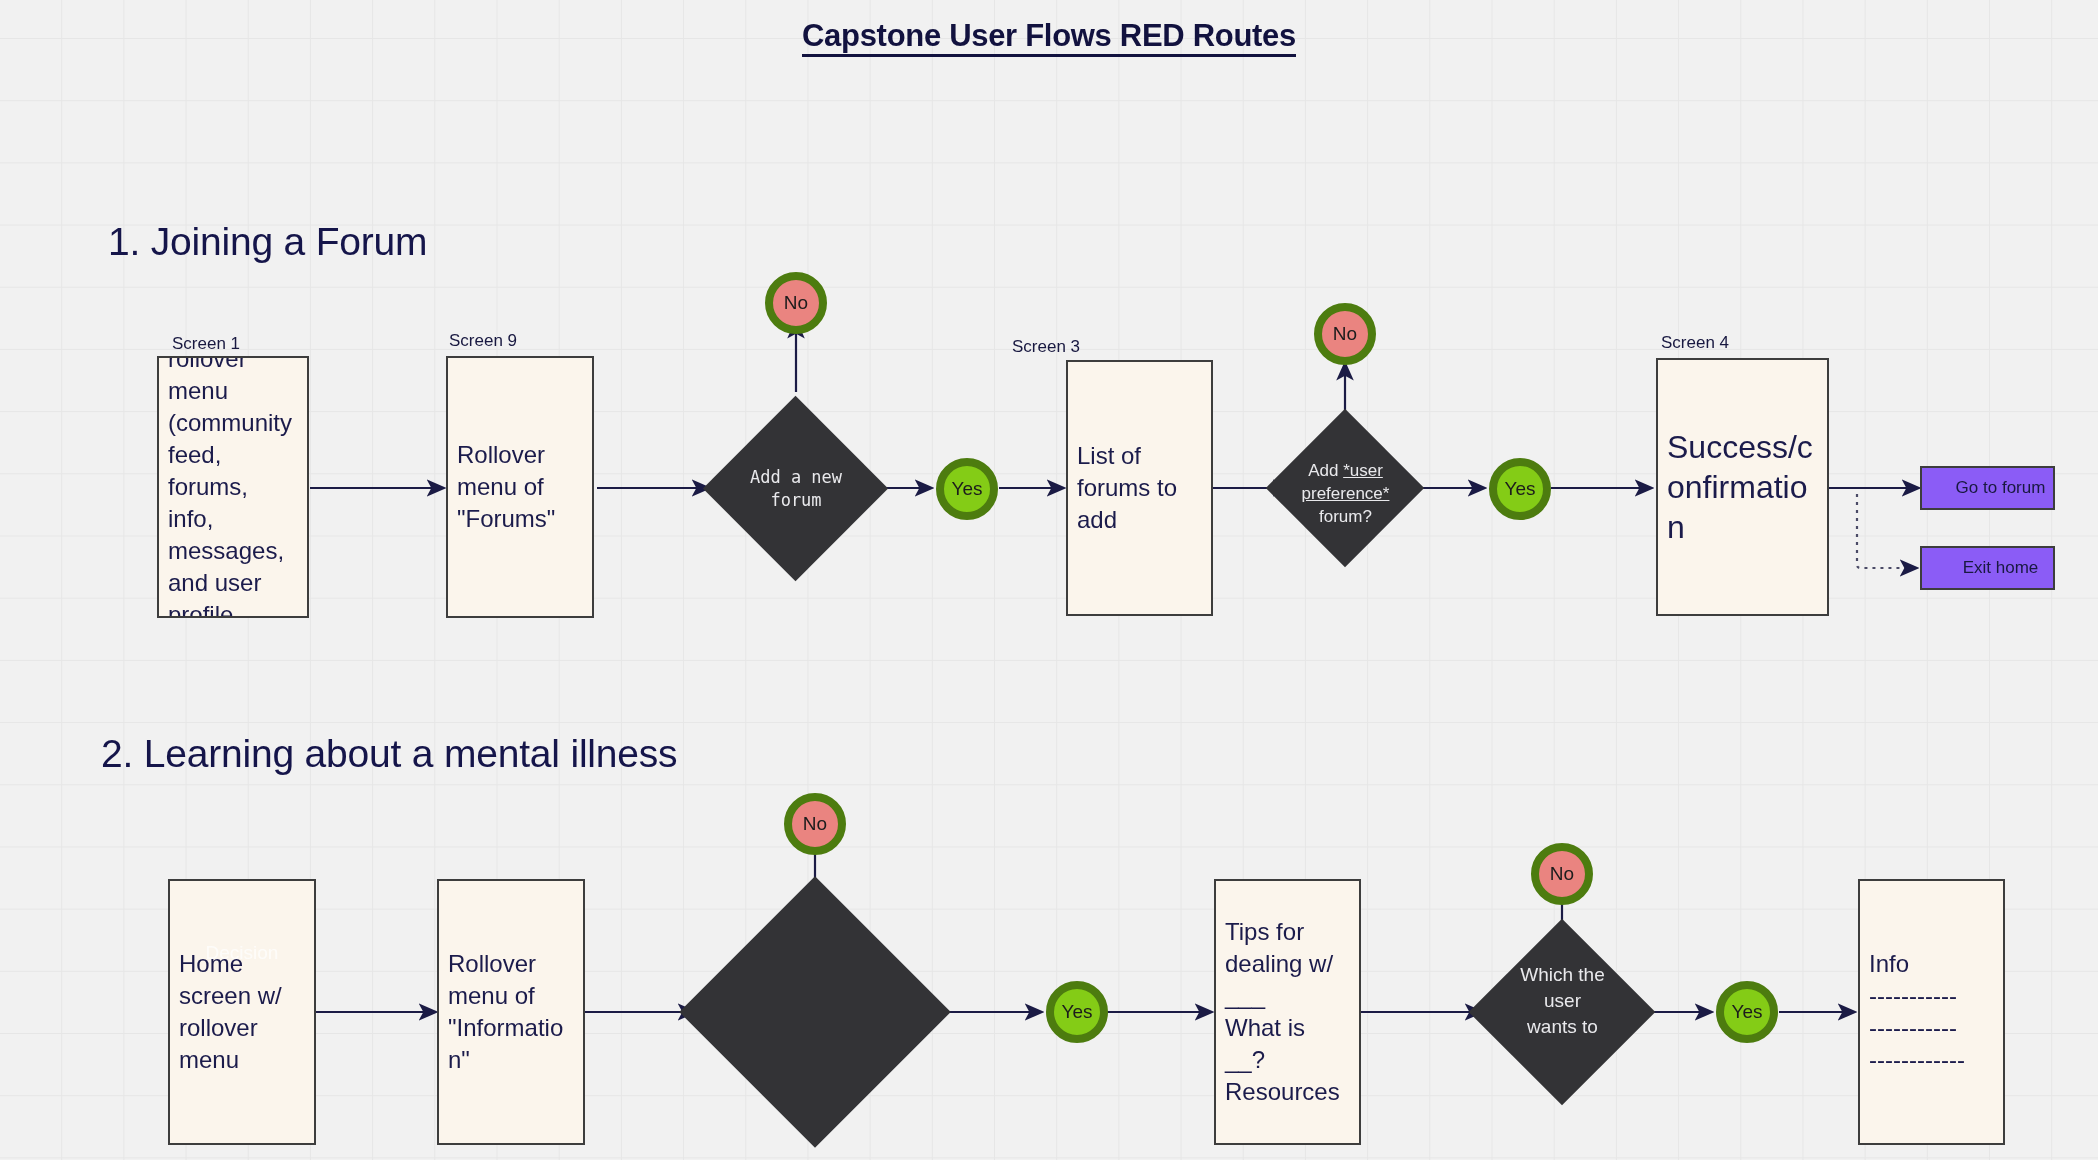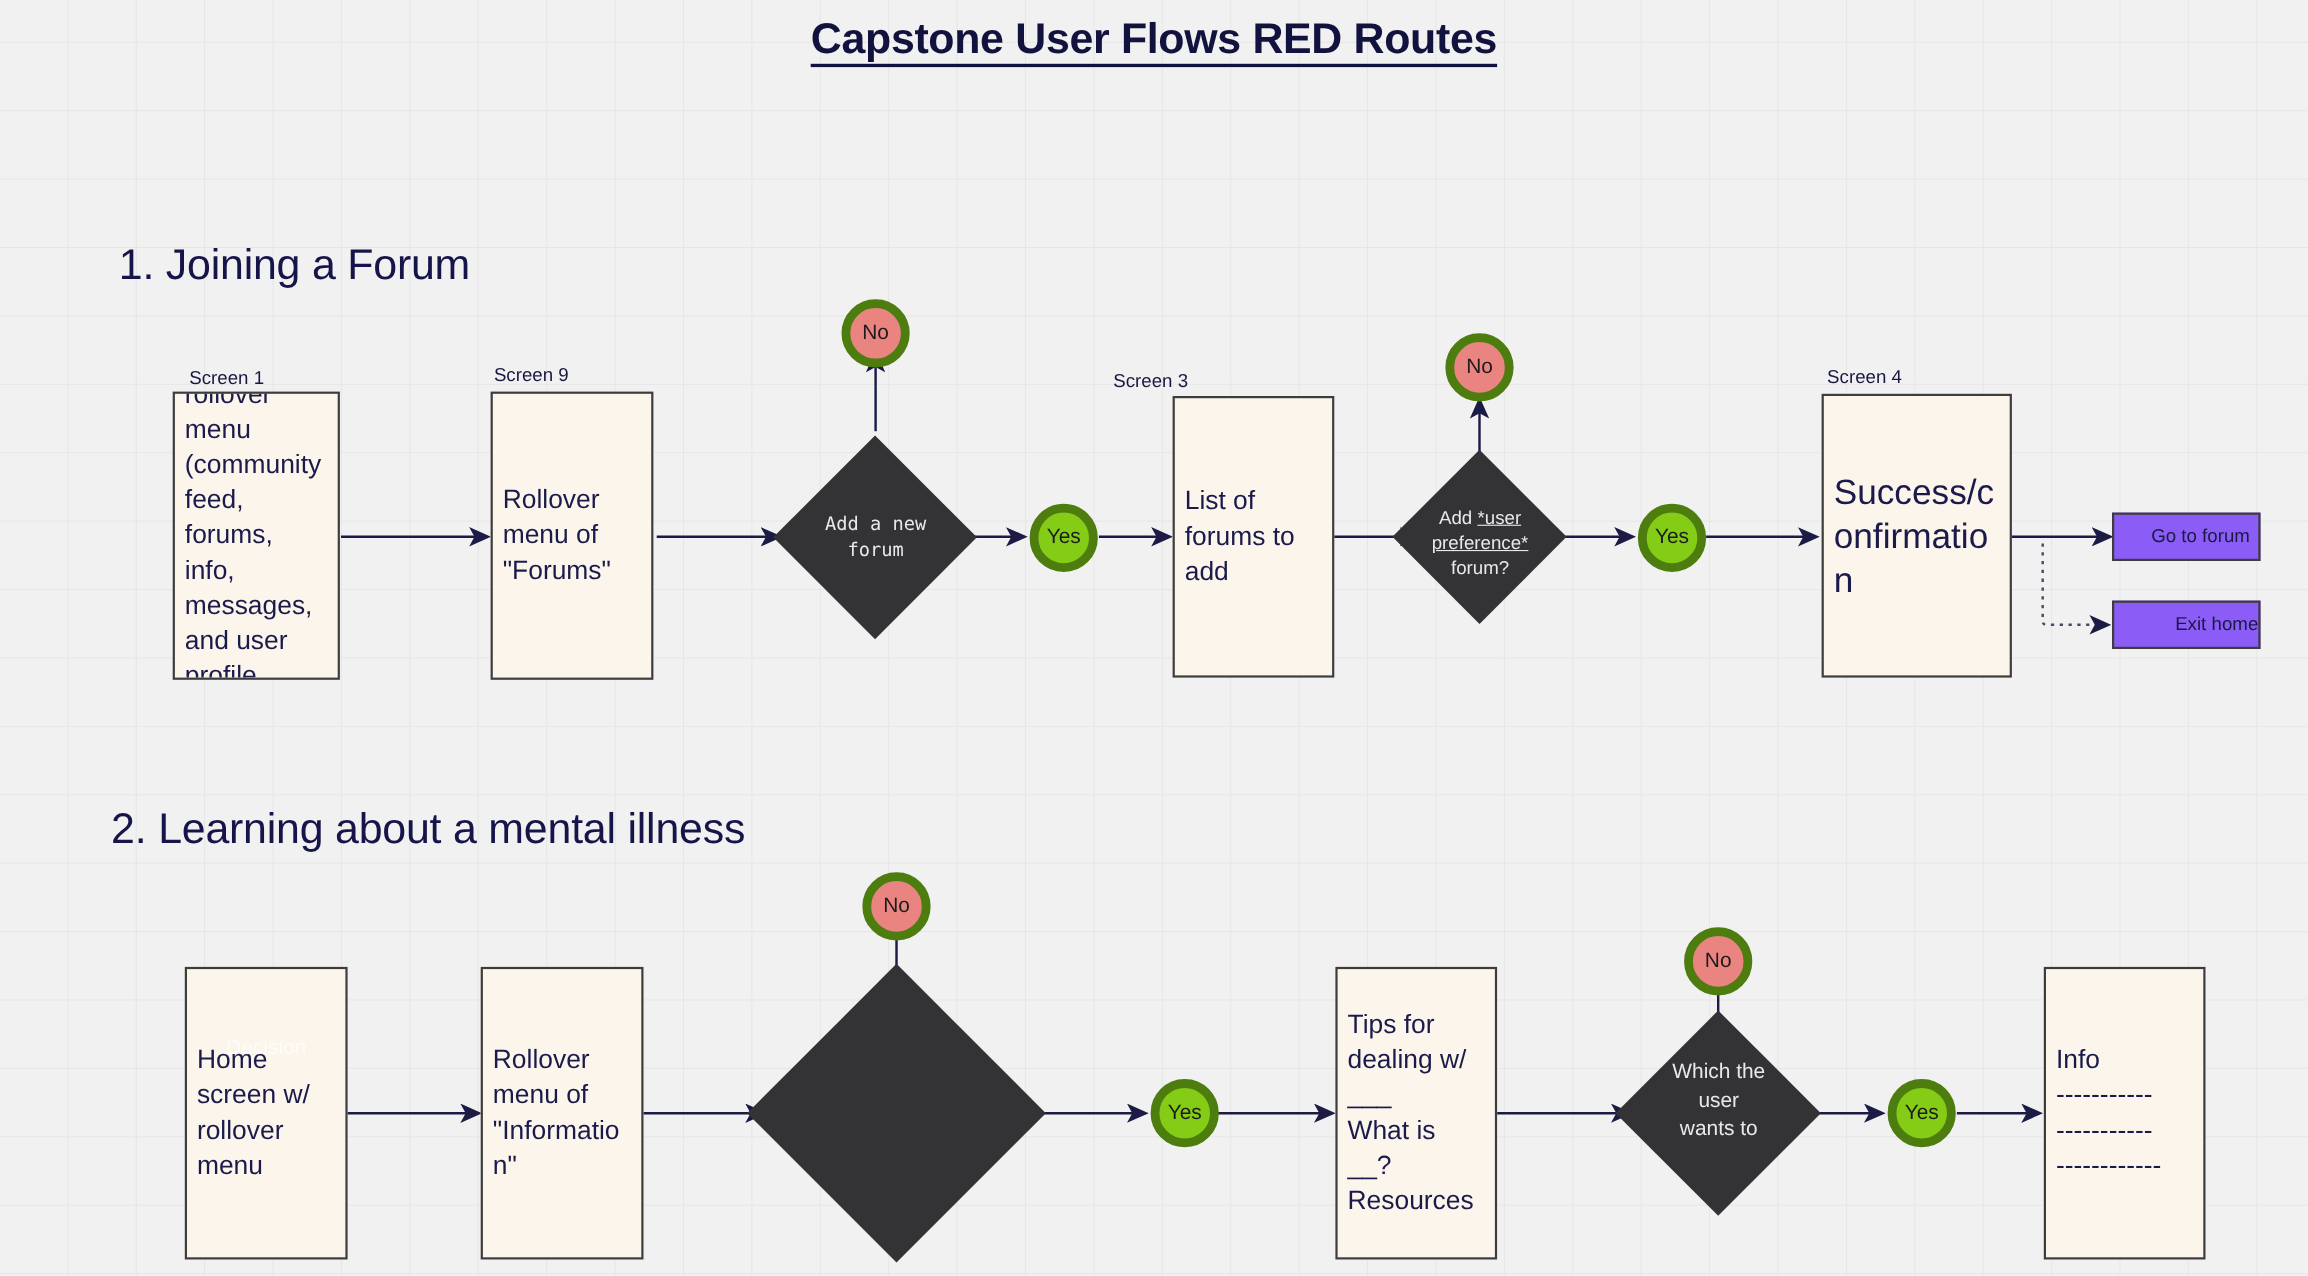--- a/index.html
+++ b/index.html
@@ -35,21 +35,21 @@
 
   
   .title {
     position: absolute;
     left: 0;
     top: 6px;
     width: 2098px;
     text-align: center;
     color: #12123f;
     font-weight: bold;
-    font-size: 39px;
+    font-size: 31px;
     line-height: 59px;
     letter-spacing: -0.3px;
   }
   .title span {
     border-bottom: 3px solid #12123f;
     padding-bottom: 1px;
   }
 
   
   .section-heading {
@@ -242,21 +242,21 @@
     <span>Yes</span>
   </div>
 
   <div class="box big-text" style="left:1656px; top:358px; width:173px; height:258px;">
     <span class="box-text">Success/confirmation</span>
   </div>
 
   <div class="ybtn" style="left:1920px; top:466px; width:135px; height:44px;">
     <span>Go to forum</span>
   </div>
-  <div class="ybtn" style="left:1920px; top:546px; width:135px; height:44px;justify-content:flex-end;">
+  <div class="ybtn" style="left:1920px; top:546px; width:135px; height:44px;">
     <span>Exit home</span>
   </div>
 
   <div class="section-heading" id="heading-2">2. Learning about a mental illness</div>
 
   <div class="box" style="left:168px; top:879px; width:148px; height:266px;">
     <span class="ghost-label">Decision</span>
     <span class="box-text">Home screen w/ rollover menu</span>
   </div>
 

